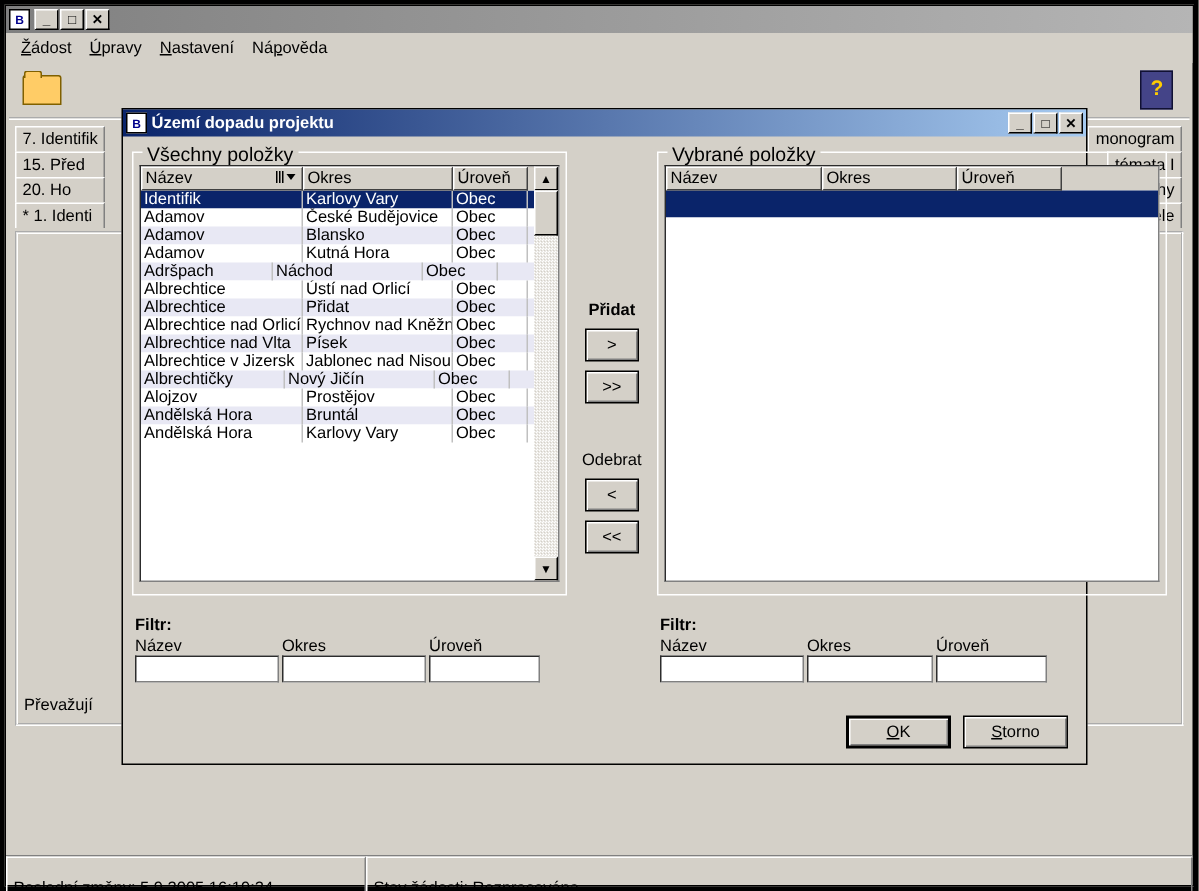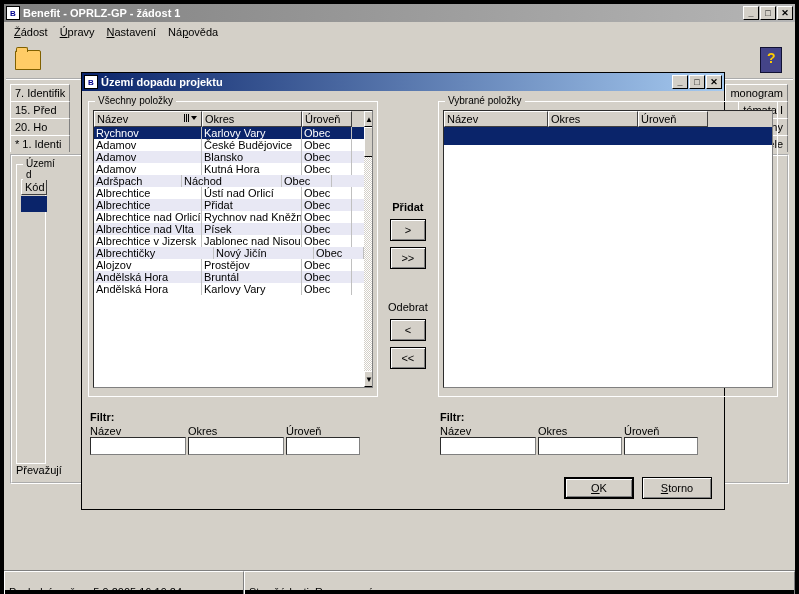--- a/index.html
+++ b/index.html
@@ -23,21 +23,21 @@
 .tabs{display:flex;flex-wrap:wrap;padding:0 6px;}
 .tab{background:#d4d0c8;border:1px solid #808080;border-top-color:#fff;border-left-color:#fff;border-bottom:none;padding:2px 4px;margin-right:1px;font-size:11px;white-space:nowrap;}
 .content{margin:2px 6px;border:2px groove #fff;padding:4px;height:330px;position:relative;}
 .hcell{border:1px solid #404040;border-top-color:#fff;border-left-color:#fff;padding:1px 3px;background:#d4d0c8;font-size:11px;}
 .statusbar{position:absolute;bottom:0;left:0;right:0;height:20px;display:flex;border-top:1px solid #808080;}
 .statusbar .panel{border:1px solid #808080;border-top-color:#fff;border-left-color:#fff;padding:14px 4px;font-size:11px;}
 
 .dialog{position:absolute;left:81px;top:72px;width:644px;height:438px;background:#d4d0c8;z-index:10;}
 .dialog .body{position:relative;padding:6px;}
 .fieldset{position:absolute;border:1px groove #fff;padding:8px 4px 4px;}
-.fieldset .legend{position:absolute;top:-7px;left:6px;background:#d4d0c8;padding:0 3px;font-size:10px;}
+.fieldset .legend{position:absolute;top:-7px;left:6px;background:#d4d0c8;padding:0 3px;font-size:13px;}
 .grid{border:1px inset #808080;background:#fff;overflow:hidden;}
 .ghdr{display:flex;background:#d4d0c8;}
 .gh{border:1px solid #404040;border-top-color:#fff;border-left-color:#fff;padding:1px 2px;font-size:11px;position:relative;}
 .gh.sort::after{content:"";position:absolute;right:4px;top:4px;border-left:3px solid transparent;border-right:3px solid transparent;border-top:4px solid #000;}
 .gh.sort::before{content:"";position:absolute;right:12px;top:2px;width:1px;height:8px;background:#000;box-shadow:-2px 0 0 #000,-4px 0 0 #000;}
 .gbody{height:258px;overflow-y:scroll;}
 .grow{display:flex;font-size:11px;}
 .grow.sel{background:#0a246a;color:#fff;}
 .grow:nth-child(odd):not(.sel){background:#e8e8f4;}
 .grow:nth-child(even):not(.sel){background:#fff;}
@@ -52,21 +52,20 @@
 .scrollbar{width:16px;background:#d4d0c8;display:flex;flex-direction:column;}
 .sbbtn{height:16px;border:1px solid #000;border-top-color:#fff;border-left-color:#fff;background:#d4d0c8;display:flex;align-items:center;justify-content:center;font-size:8px;}
 .sbtrack{flex:1;background:repeating-conic-gradient(#d4d0c8 0 25%,#fff 0 50%) 0 0/2px 2px;}
 </style>
 </head>
 <body>
 
 <div class="win" style="left:3px;top:3px;width:793px;height:588px;">
   <div class="titlebar inactive">
     <div class="ticon">B</div>
-    <div class="ttxt">Benefit - OPRLZ-GP - žádost 1</div>
     <div class="ctrls">
       <div class="tbtn">_</div>
       <div class="tbtn">□</div>
       <div class="tbtn">✕</div>
     </div>
   </div>
   <div class="menubar">
     <span><u>Ž</u>ádost</span>
     <span><u>Ú</u>pravy</span>
     <span><u>N</u>astavení</span>
@@ -91,27 +90,20 @@
     </div>
     <div style="flex:1"></div>
     <div style="display:flex;flex-direction:column;align-items:flex-end;">
       <div class="tab">monogram</div>
       <div class="tab">témata I</div>
       <div class="tab">Přílohy</div>
       <div class="tab">e žadatele</div>
     </div>
   </div>
   <div class="content">
-    <div class="fieldset" style="left:4px;top:8px;width:30px;height:300px;">
-      <div class="legend">Území d</div>
-      <div style="margin-top:6px;">
-        <div class="hcell" style="width:26px;">Kód</div>
-        <div style="background:#0a246a;height:16px;width:26px;margin-top:1px;"></div>
-      </div>
-    </div>
     <div class="lblsec" style="left:4px;bottom:6px;">Převažují</div>
   </div>
   <div class="statusbar">
     <div class="panel" style="width:240px;">Poslední změny: 5.9.2005 16:19:24</div>
     <div class="panel" style="flex:1;">Stav žádosti: Rozpracována</div>
   </div>
 </div>
 
 <div class="win dialog">
   <div class="titlebar">
@@ -129,21 +121,21 @@
       <div class="legend">Všechny položky</div>
       <div class="grid" style="height:278px;display:flex;">
         <div style="flex:1;">
           <div class="ghdr">
             <div class="gh sort" style="width:108px;">Název</div>
             <div class="gh" style="width:100px;">Okres</div>
             <div class="gh" style="width:50px;">Úroveň</div>
           </div>
           <div class="gbody" id="left-grid-body" style="height:258px;overflow:hidden;">
               <div class="grow sel">
-                <div class="gc" style="width:108px">Rychnov</div>
+                <div class="gc" style="width:108px">Identifik</div>
                 <div class="gc" style="width:100px">Karlovy Vary</div>
                 <div class="gc" style="width:50px">Obec</div>
               </div>
               <div class="grow">
                 <div class="gc" style="width:108px">Adamov</div>
                 <div class="gc" style="width:100px">České Budějovice</div>
                 <div class="gc" style="width:50px">Obec</div>
               </div>
               <div class="grow">
                 <div class="gc" style="width:108px">Adamov</div>
@@ -179,21 +171,21 @@
                 <div class="gc" style="width:108px">Albrechtice nad Vlta</div>
                 <div class="gc" style="width:100px">Písek</div>
                 <div class="gc" style="width:50px">Obec</div>
               </div>
               <div class="grow">
                 <div class="gc" style="width:108px">Albrechtice v Jizersk</div>
                 <div class="gc" style="width:100px">Jablonec nad Nisou</div>
                 <div class="gc" style="width:50px">Obec</div>
               </div>
               <div class="grow">
-                <div class="gc" style="width:120px">Albrechtičky</div>
+                <div class="gc" style="width:96px">Albrechtičky</div>
                 <div class="gc" style="width:100px">Nový Jičín</div>
                 <div class="gc" style="width:50px">Obec</div>
               </div>
               <div class="grow">
                 <div class="gc" style="width:108px">Alojzov</div>
                 <div class="gc" style="width:100px">Prostějov</div>
                 <div class="gc" style="width:50px">Obec</div>
               </div>
               <div class="grow">
                 <div class="gc" style="width:108px">Andělská Hora</div>

